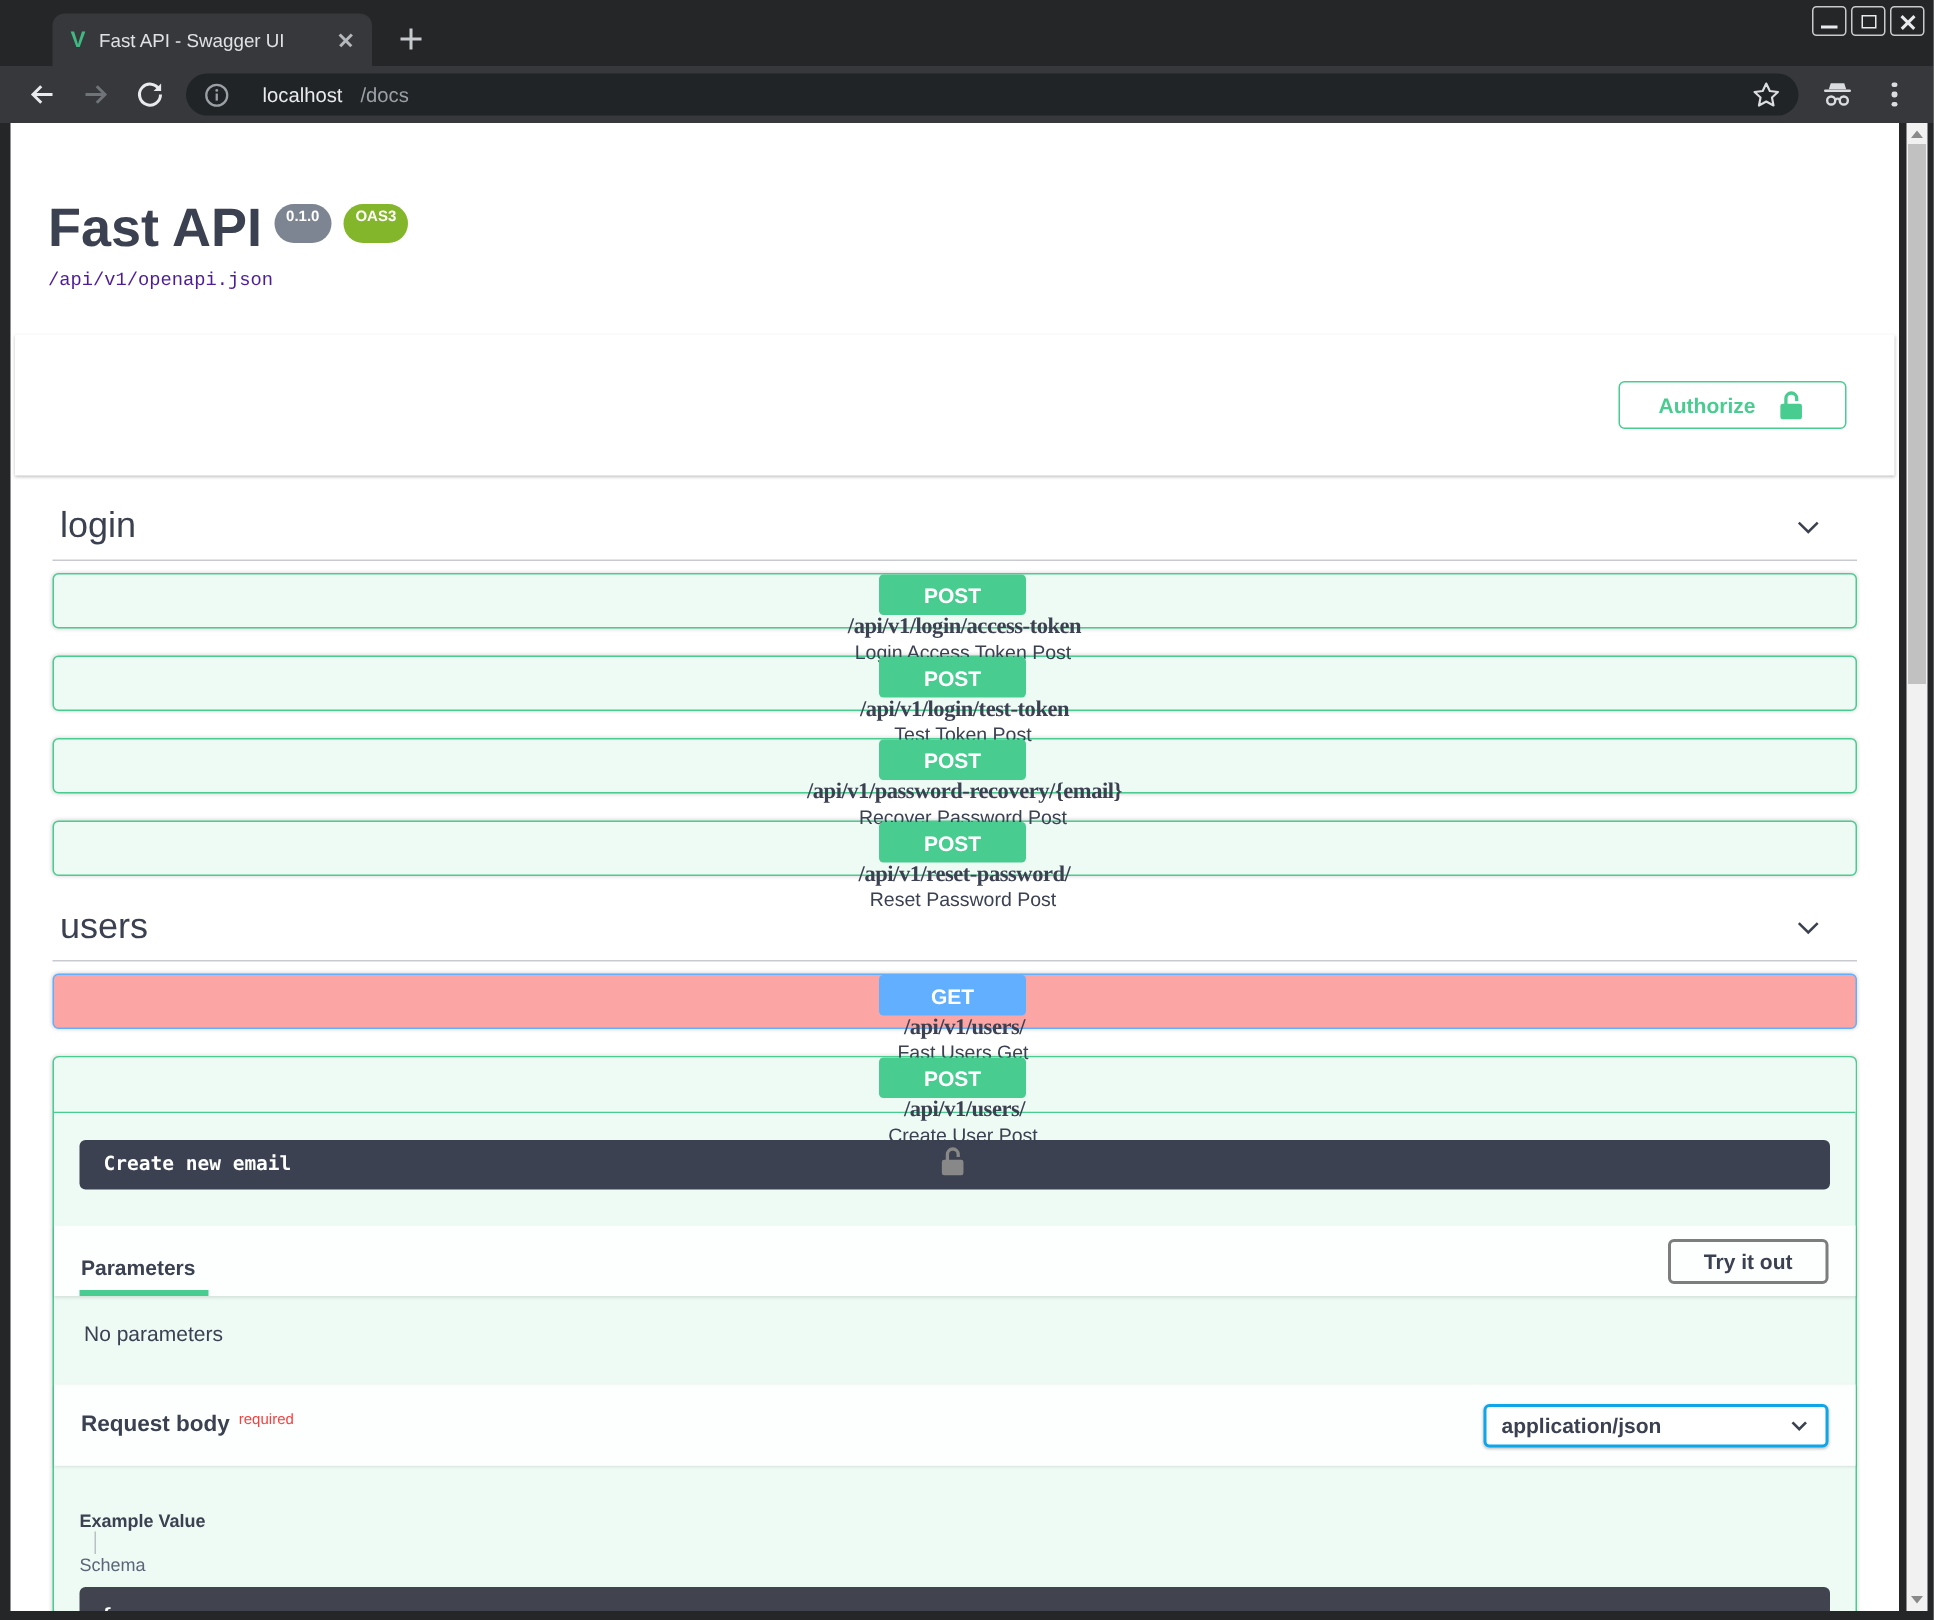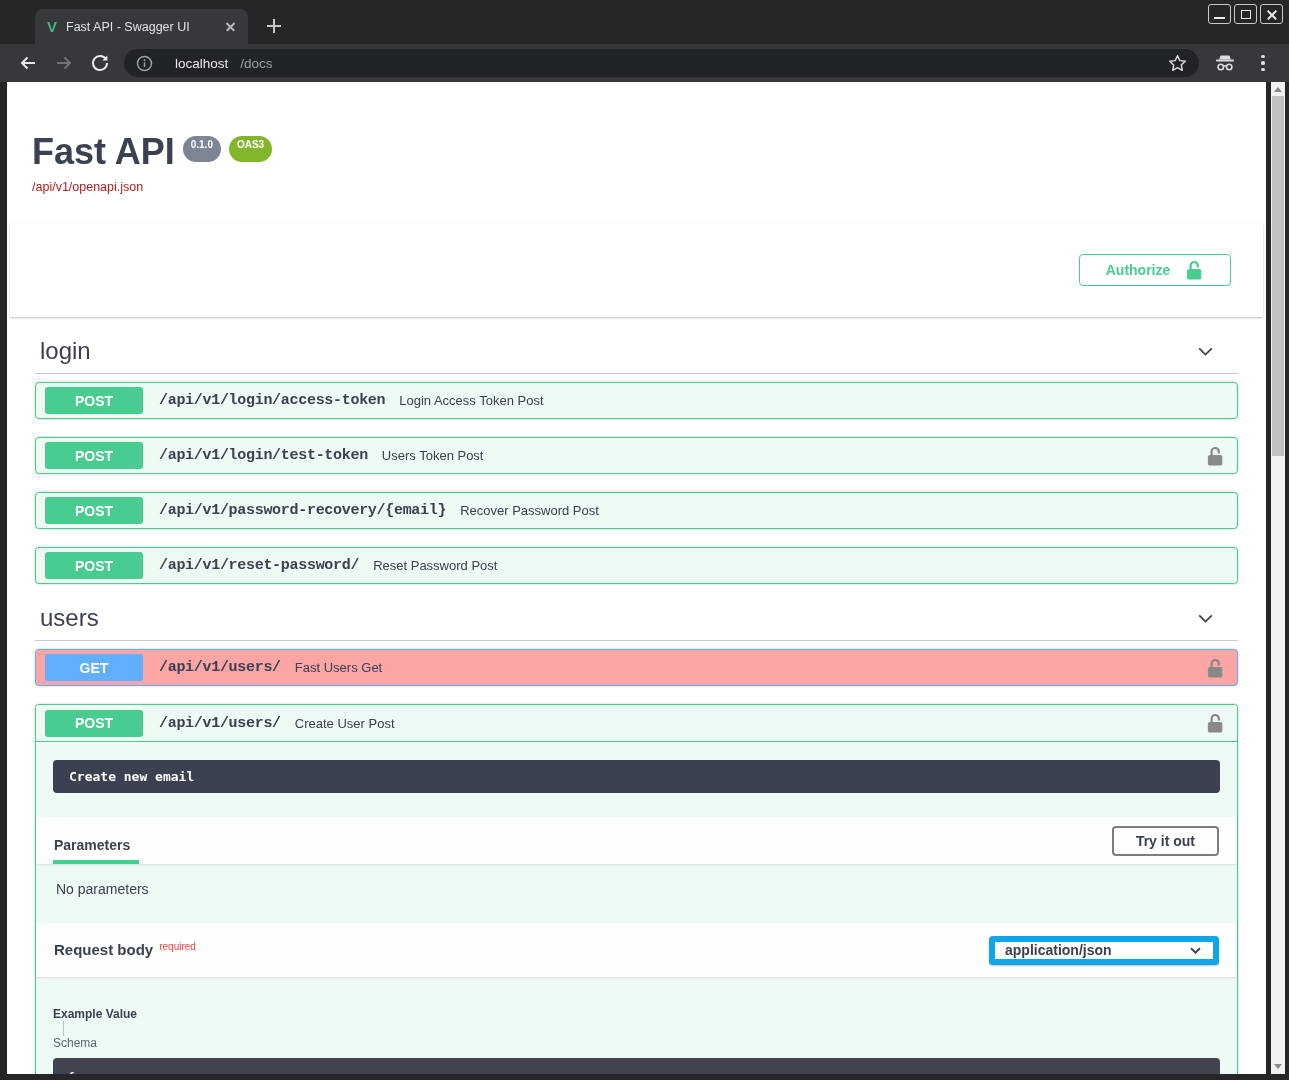--- a/index.html
+++ b/index.html
@@ -47,43 +47,43 @@
   .thumb { position:absolute; top:14px; left:1px; width:12px; height:360px; background:#c1c1c1; }
 
   
   .sw { color:#3b4151; }
   .info { padding:52px 0 0 25px; }
   .title-row { display:flex; align-items:flex-start; }
   .info h1 { font-size:36px; line-height:36px; font-weight:bold; color:#3b4151; }
   .badge { font-size:10px; font-weight:bold; color:#fff; border-radius:57px; padding:3px 8px 12px; margin:2px 0 0 8px; }
   .badge.ver { background:#7d8492; }
   .badge.oas { background:#84b62b; }
-  .spec-link { display:inline-block; margin-top:10px; font-size:12.5px; color:#b91c1c; text-decoration:none; cursor:pointer; }
+  .spec-link { display:inline-block; margin-top:10px; font-size:12.5px; color:#4c1d95; text-decoration:none; cursor:pointer;font-family:Liberation Mono, monospace; }
 
   .scheme-container { margin:28px 3px 0; background:#fff; box-shadow:0 1px 2px 0 rgba(0,0,0,.25);
                       padding:31px 32px; display:flex; justify-content:flex-end; }
   .authorize-btn { display:flex; align-items:center; justify-content:center; gap:14px; width:152px; height:32px;
                    background:transparent; border:1.5px solid #49cc90; border-radius:4px; cursor:pointer; }
   .authorize-btn span { color:#49cc90; font-weight:bold; font-size:14px; }
 
   .sectionwrap { margin:0 28px; }
   .sec-head { display:flex; align-items:center; justify-content:space-between;
               padding:20px 22px 8px 5px; border-bottom:1px solid rgba(59,65,81,.28); cursor:pointer; }
   .sec-head h3 { font-size:24px; font-weight:normal; color:#3b4151; }
 
   .oprow { display:flex; align-items:center; height:37px; margin-top:8px; border-radius:4px;
-           border:1px solid; box-shadow:0 0 3px rgba(0,0,0,.19); padding:0 12px 0 9px; cursor:pointer; }
+           border:1px solid; box-shadow:0 0 3px rgba(0,0,0,.19); padding:0 12px 0 9px; cursor:pointer;flex-direction:column; }
   .oprow + .oprow { margin-top:18px; }
   .oprow.post { background:#eefaf4; border-color:#49cc90; }
   .oprow.get  { background:#fca5a5; border-color:#61affe; }
   .method { width:98px; height:27px; border-radius:3px; color:#fff; font-weight:bold; font-size:14px;
             display:flex; align-items:center; justify-content:center; flex:none; }
   .oprow.post .method { background:#49cc90; }
   .oprow.get  .method { background:#61affe; }
-  .path { font-family:Liberation Mono, monospace; font-weight:bold; font-size:15px; color:#3b4151;
+  .path { font-family:Liberation Serif, serif; font-weight:bold; font-size:15px; color:#3b4151;
           margin-left:16px; letter-spacing:-0.3px; }
   .summary { font-size:13px; color:#3b4151; margin-left:14px; flex:1; }
   .locksvg { flex:none; }
 
   .opblock-open { margin-top:18px; border:1px solid #49cc90; border-radius:4px; background:#eefaf4;
                   box-shadow:0 0 3px rgba(0,0,0,.19); }
   .opblock-open .oprow { margin-top:0; border:none; box-shadow:none; border-bottom:1px solid #49cc90;
                          border-radius:4px 4px 0 0; }
   .op-desc { margin:18px 17px 24px; background:#3b4151; border-radius:4px; color:#fff;
              font-family:"DejaVu Sans Mono", monospace; font-weight:bold; font-size:13px; padding:9px 16px; }
@@ -91,21 +91,21 @@
                   min-height:47px; display:flex; align-items:center; justify-content:space-between;
                   padding:8px 18px 0; position:relative; }
   .param-title { font-size:14px; font-weight:bold; color:#3b4151; }
   .param-underline { position:absolute; left:17px; bottom:0; width:86px; height:4px; background:#49cc90; }
   .tryout { border:2px solid #7d7d7d; border-radius:4px; background:transparent; color:#3b4151;
             font-weight:bold; font-size:14px; padding:5px 22px; margin-bottom:8px; cursor:pointer; }
   .no-params { padding:17px 20px 26px; font-size:14px; color:#3b4151; }
   .rb-header { min-height:54px; padding:8px 18px; }
   .rb-label { font-size:15px; font-weight:bold; color:#3b4151; }
   .req { font-size:10px; color:#f93e3e; vertical-align:top; margin-left:6px; }
-  .mt-select { background:#fff; border:6px solid #0ea5e9; border-radius:4px; box-shadow:0 1px 2px rgba(0,0,0,.25);
+  .mt-select { background:#fff; border:2px solid #0ea5e9; border-radius:4px; box-shadow:0 1px 2px rgba(0,0,0,.25);
                height:29px; width:230px; display:flex; align-items:center; justify-content:space-between;
                padding:0 10px; cursor:pointer; }
   .mt-select span { font-size:14px; font-weight:bold; color:#3b4151; }
   .model-tabs { display:flex; padding:30px 0 8px 17px;flex-direction:column; }
   .tab-ex { font-size:12px; font-weight:bold; color:#3b4151; cursor:pointer; }
   .tab-sep { width:1px; height:15px; background:rgba(59,65,81,.3); margin:0 10px; }
   .tab-sch { font-size:12px; color:#5b6779; cursor:pointer; }
   .codeblock { margin:0 17px; background:#41444e; border-radius:4px; min-height:70px;
                color:#fff; font-family:"DejaVu Sans Mono", monospace; font-weight:bold;
                font-size:13px; padding:12px 14px; white-space:pre; }
@@ -229,21 +229,21 @@
 
         <div class="oprow post">
           <span class="method">POST</span>
           <span class="path">/api/v1/login/access-token</span>
           <span class="summary">Login Access Token Post</span>
         </div>
 
         <div class="oprow post">
           <span class="method">POST</span>
           <span class="path">/api/v1/login/test-token</span>
-          <span class="summary">Users Token Post</span>
+          <span class="summary">Test Token Post</span>
           <svg class="locksvg" width="20" height="20" viewBox="0 0 20 20">
             <use href="#openlock" fill="#888" stroke="#888"></use>
           </svg>
         </div>
 
         <div class="oprow post">
           <span class="method">POST</span>
           <span class="path">/api/v1/password-recovery/{email}</span>
           <span class="summary">Recover Password Post</span>
         </div>

